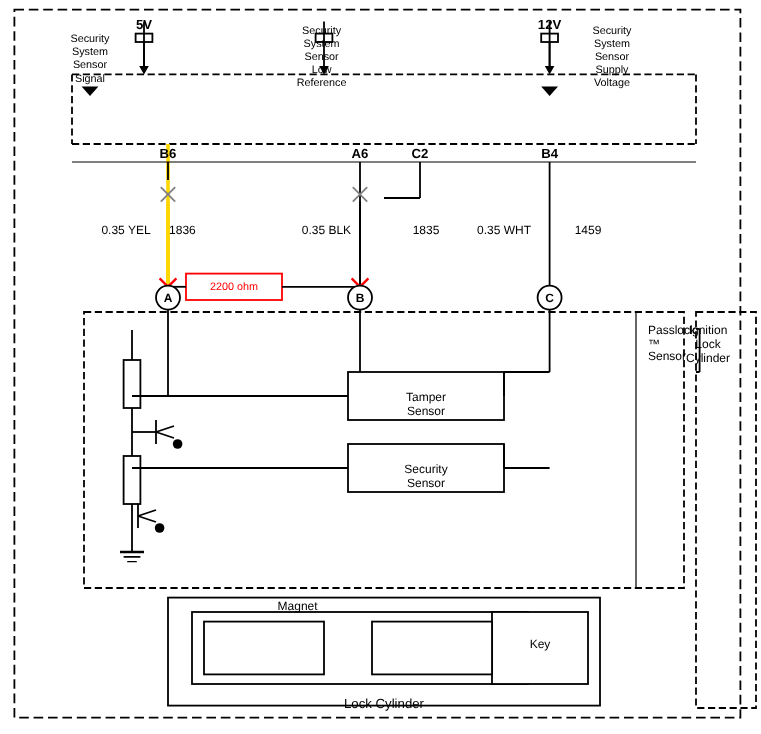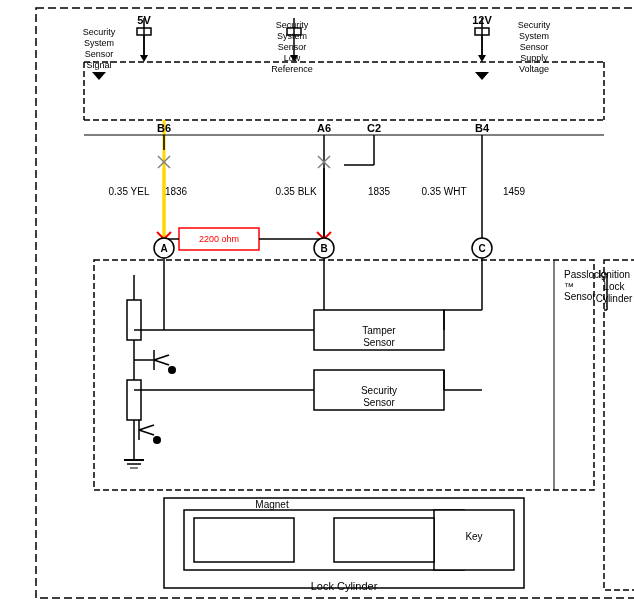--- a/index.html
+++ b/index.html
@@ -9,21 +9,20 @@
       background: #fff;
       font-family: Arial, sans-serif;
       font-size: 11px;
       overflow: hidden;
       position: relative;
     }
     #diagram-container {
       width: 590px;
       height: 612px;
       position: relative;
-      margin-left: 24px;
     }
     svg {
       width: 634px;
       height: 612px;
       position: absolute;
       top: 0;
       left: 0;
     }
   </style>
 </head>

